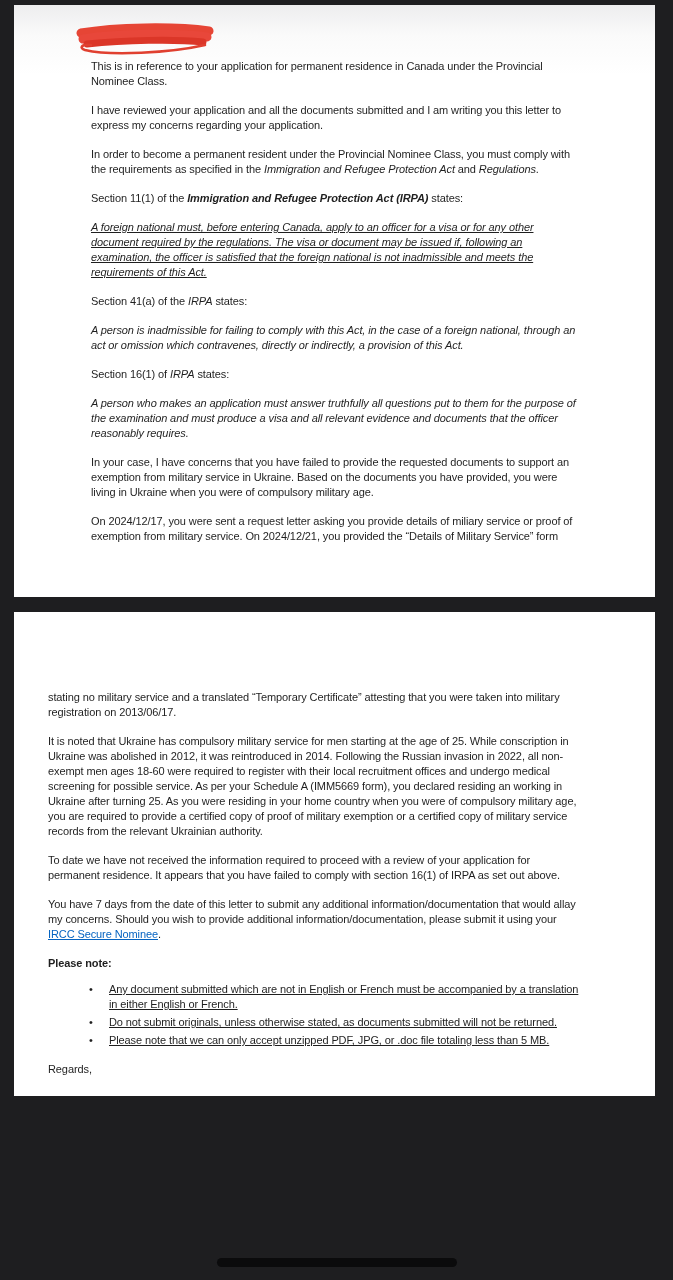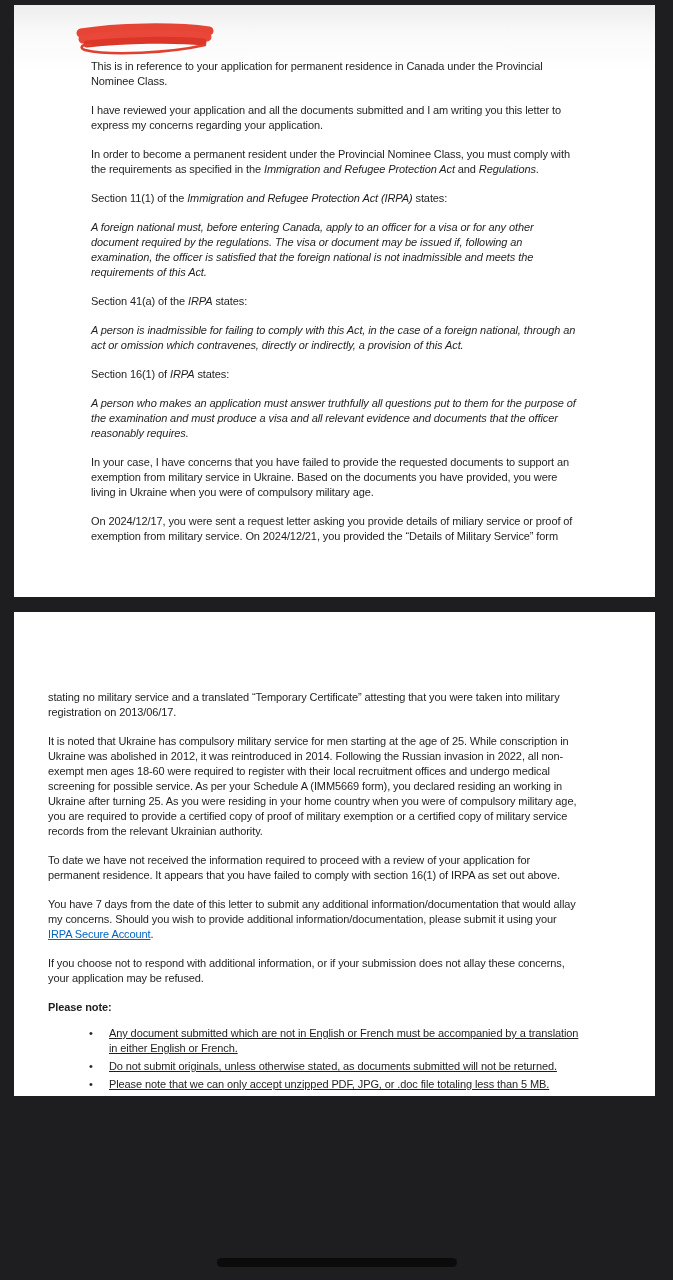--- a/index.html
+++ b/index.html
@@ -74,36 +74,35 @@
           <path d="M6,10 C40,4 100,3 134,8" stroke="#e64535" stroke-width="9" fill="none" stroke-linecap="round"></path>
           <path d="M8,16 C45,10 105,10 132,14" stroke="#e8473a" stroke-width="9" fill="none" stroke-linecap="round"></path>
           <path d="M12,21 C50,17 100,16 128,19" stroke="#db3628" stroke-width="7" fill="none" stroke-linecap="round"></path>
           <path d="M130,22 C95,30 35,33 10,27 C4,25 6,21 16,22" stroke="#e04030" stroke-width="2.6" fill="none" stroke-linecap="round"></path>
         </svg>
       </div>
 
       <p class="para first"><span>This is in reference to your application for permanent residence in Canada under the Provincial Nominee Class.</span></p>
       <p class="para"><span>I have reviewed your application and all the documents submitted and I am writing you this letter to express my concerns regarding your application.</span></p>
       <p class="para"><span>In order to become a permanent resident under the Provincial Nominee Class, you must comply with the requirements as specified in the </span><span style="font-style: italic;">Immigration and Refugee Protection Act</span><span> and </span><span style="font-style: italic;">Regulations</span><span>.</span></p>
-      <p class="para"><span>Section 11(1) of the </span><span style="font-style: italic;">Immigration and Refugee Protection Act (IRPA)</span><span> states:</span></p>
-      <p class="para"><span style="font-style: italic;">A foreign national must, before entering Canada, apply to an officer for a visa or for any other document required by the regulations. The visa or document may be issued if, following an examination, the officer is satisfied that the foreign national is not inadmissible and meets the requirements of this Act.</span></p>
+      <p class="para"><span>Section 11(1) of the </span><span style="font-style: italic; font-weight: bold;">Immigration and Refugee Protection Act (IRPA)</span><span> states:</span></p>
+      <p class="para"><span style="font-style: italic; text-decoration: underline;">A foreign national must, before entering Canada, apply to an officer for a visa or for any other document required by the regulations. The visa or document may be issued if, following an examination, the officer is satisfied that the foreign national is not inadmissible and meets the requirements of this Act.</span></p>
       <p class="para"><span>Section 41(a) of the </span><span style="font-style: italic;">IRPA</span><span> states:</span></p>
       <p class="para"><span style="font-style: italic;">A person is inadmissible for failing to comply with this Act, in the case of a foreign national, through an act or omission which contravenes, directly or indirectly, a provision of this Act.</span></p>
       <p class="para"><span>Section 16(1) of </span><span style="font-style: italic;">IRPA</span><span> states:</span></p>
       <p class="para"><span style="font-style: italic;">A person who makes an application must answer truthfully all questions put to them for the purpose of the examination and must produce a visa and all relevant evidence and documents that the officer reasonably requires.</span></p>
       <p class="para"><span>In your case, I have concerns that you have failed to provide the requested documents to support an exemption from military service in Ukraine. Based on the documents you have provided, you were living in Ukraine when you were of compulsory military age.</span></p>
       <p class="para"><span>On 2024/12/17, you were sent a request letter asking you provide details of miliary service or proof of exemption from military service. On 2024/12/21, you provided the “Details of Military Service” form</span></p>
     </div>
 
     <div class="page page2">
       <p class="para first" style="margin-top:0"><span>stating no military service and a translated “Temporary Certificate” attesting that you were taken into military registration on 2013/06/17.</span></p>
       <p class="para"><span>It is noted that Ukraine has compulsory military service for men starting at the age of 25. While conscription in Ukraine was abolished in 2012, it was reintroduced in 2014. Following the Russian invasion in 2022, all non-exempt men ages 18-60 were required to register with their local recruitment offices and undergo medical screening for possible service. As per your Schedule A (IMM5669 form), you declared residing an working in Ukraine after turning 25. As you were residing in your home country when you were of compulsory military age, you are required to provide a certified copy of proof of military exemption or a certified copy of military service records from the relevant Ukrainian authority.</span></p>
       <p class="para"><span>To date we have not received the information required to proceed with a review of your application for permanent residence. It appears that you have failed to comply with section 16(1) of IRPA as set out above.</span></p>
-      <p class="para"><span>You have 7 days from the date of this letter to submit any additional information/documentation that would allay my concerns. Should you wish to provide additional information/documentation, please submit it using your </span><a class="doc-link" href="#">IRPA Secure Account</a><span>.</span></p>
-      <p class="para"><span>If you choose not to respond with additional information, or if your submission does not allay these concerns, your application may be refused.</span></p>
+      <p class="para"><span>You have 7 days from the date of this letter to submit any additional information/documentation that would allay my concerns. Should you wish to provide additional information/documentation, please submit it using your </span><a class="doc-link" href="#">IRCC Secure Nominee</a><span>.</span></p>
 
       <p class="note-heading"><span style="font-weight: bold;">Please note:</span></p>
 
       <div class="bullet-list">
         <div class="bullet-row">
           <span class="bullet-dot">•</span>
           <span class="bullet-text">Any document submitted which are not in English or French must be accompanied by a translation in either English or French.</span>
         </div>
         <div class="bullet-row">
           <span class="bullet-dot">•</span>

